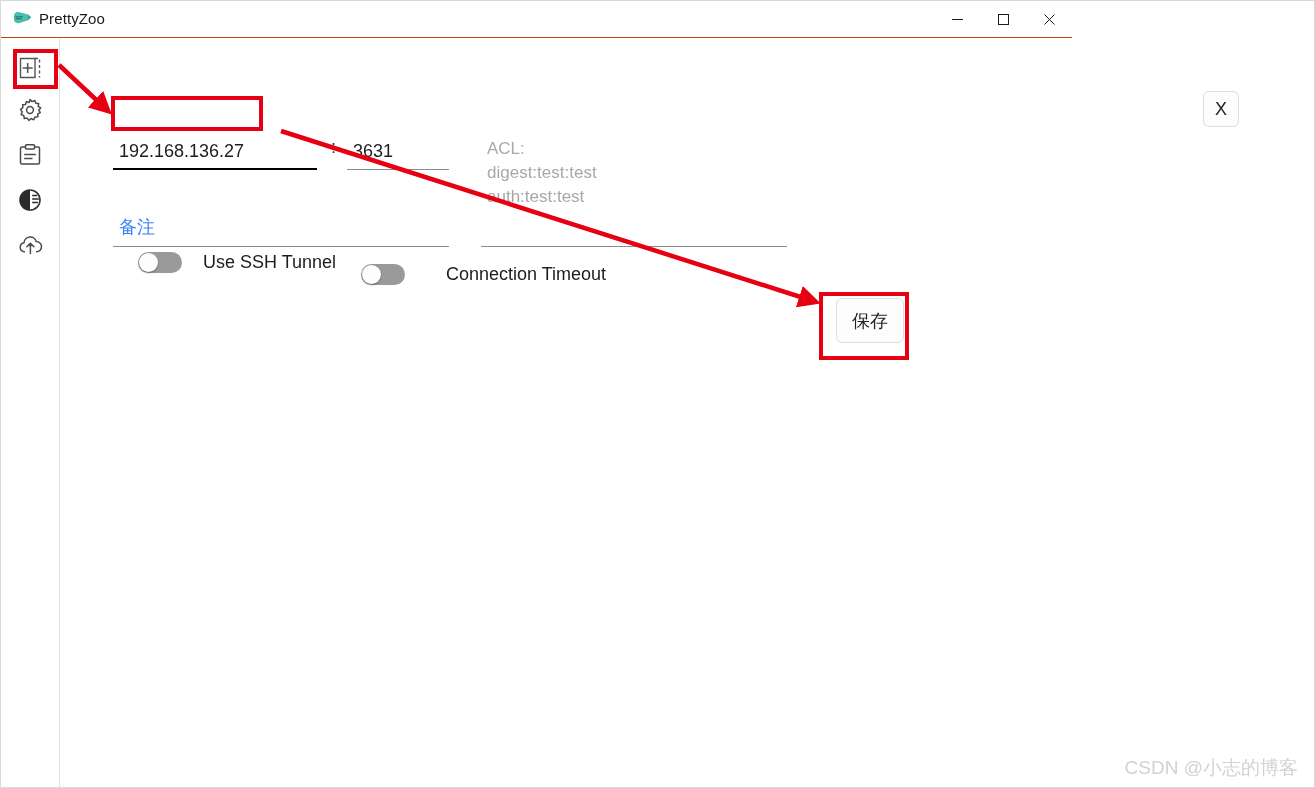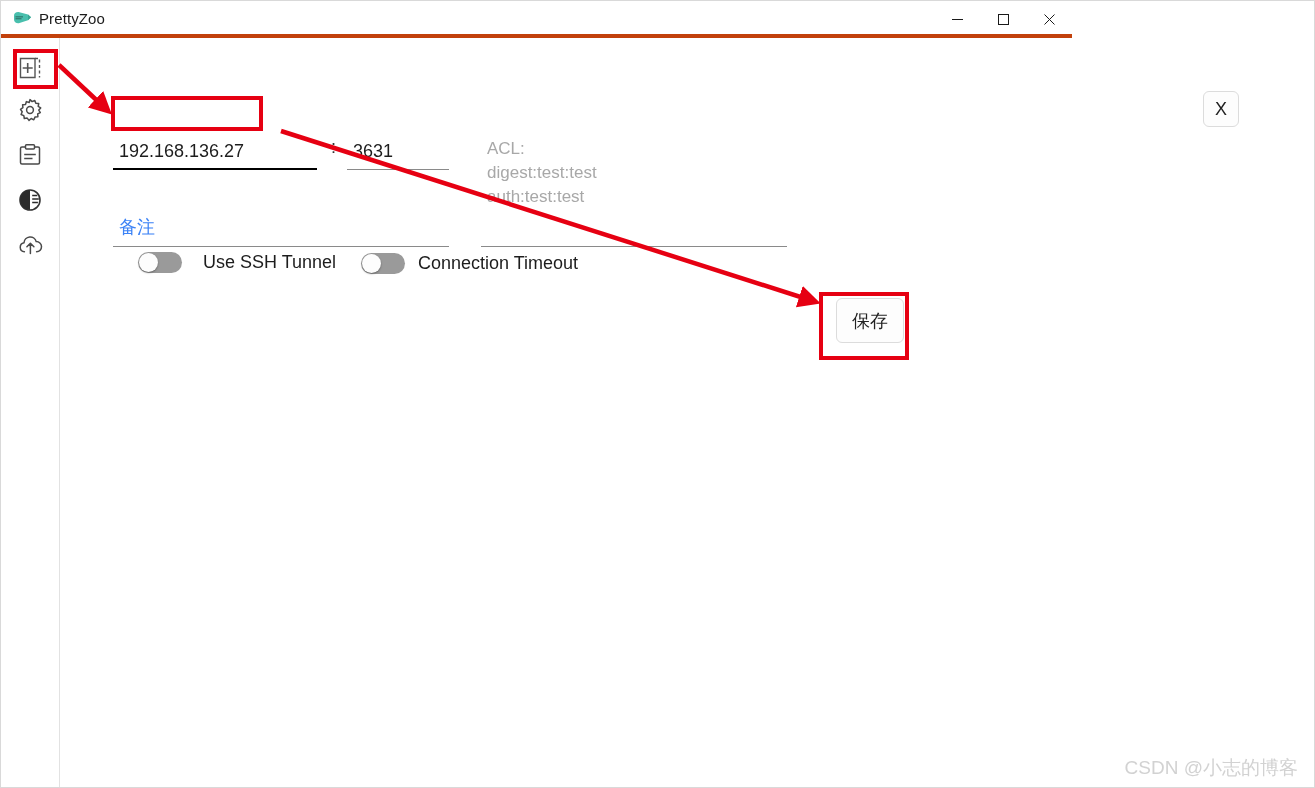--- a/index.html
+++ b/index.html
@@ -21,21 +21,21 @@
     border: 1px solid #d9d9d9;
   }
 
   
   .titlebar {
     position: absolute;
     left: 0; top: 0;
     width: 1071px;
     height: 37px;
     background: #ffffff;
-    border-bottom: 4px solid #c2410c;
+    border-bottom: 1px solid #c2410c;
     box-sizing: border-box;
   }
   .app-logo {
     position: absolute;
     left: 10px; top: 9px;
     width: 22px; height: 19px;
   }
   .app-title {
     position: absolute;
     left: 38px; top: 9px;
@@ -311,21 +311,21 @@
       <span class="field-rule"></span>
     </div>
 
     <div class="toggle-row" style="left:77px; top:214px;gap:8px;">
       <span class="switch">
         <span class="knob"></span>
       </span>
       <span class="switch-label">Use SSH Tunnel</span>
     </div>
 
-    <div class="toggle-row" style="left:300px; top:215px;">
+    <div class="toggle-row" style="left:300px; top:226px;gap:28px;">
       <span class="switch">
         <span class="knob"></span>
       </span>
       <span class="switch-label">Connection Timeout</span>
     </div>
 
     <div class="btn" style="left:775px; top:260px; width:68px; height:45px;">保存</div>
 
     <div class="btn" style="left:1142px; top:53px; width:36px; height:36px;">X</div>
 

